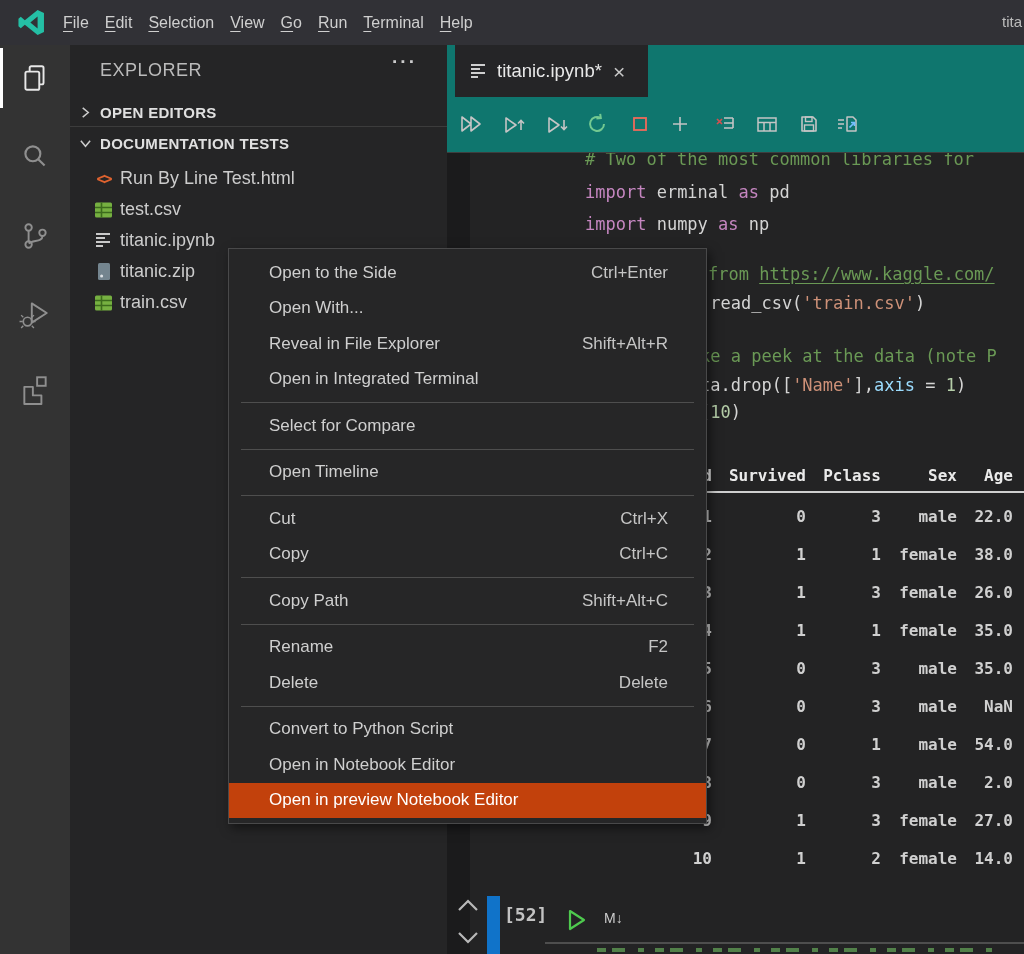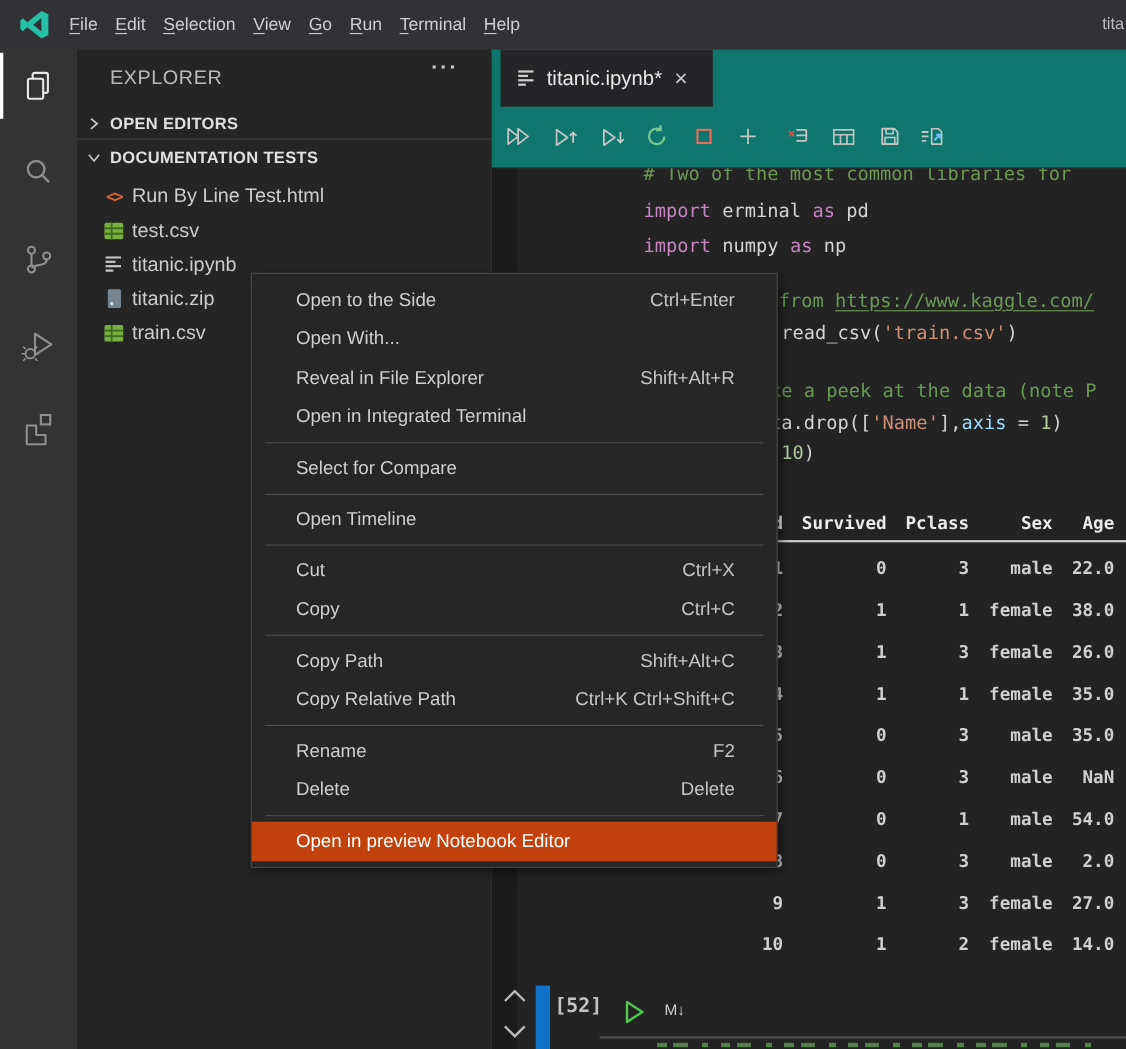--- a/index.html
+++ b/index.html
@@ -335,32 +335,34 @@
       </div>
       <div class="mi">
         <span class="lbl">Copy</span>
         <span class="sc">Ctrl+C</span>
       </div>
       <div class="msep"></div>
       <div class="mi">
         <span class="lbl">Copy Path</span>
         <span class="sc">Shift+Alt+C</span>
       </div>
-      <div class="mi">
-        <span class="lbl">Copy Relative Path</span>
-        <span class="sc">Ctrl+K Ctrl+Shift+C</span>
-      </div>
       <div class="msep"></div>
       <div class="mi">
         <span class="lbl">Rename</span>
         <span class="sc">F2</span>
       </div>
       <div class="mi">
         <span class="lbl">Delete</span>
         <span class="sc">Delete</span>
       </div>
       <div class="msep"></div>
+      <div class="mi">
+        <span class="lbl">Convert to Python Script</span>
+      </div>
+      <div class="mi">
+        <span class="lbl">Open in Notebook Editor</span>
+      </div>
       <div class="mi sel">
         <span class="lbl">Open in preview Notebook Editor</span>
       </div>
     </div>
 
 </div>
 
 </body></html>

